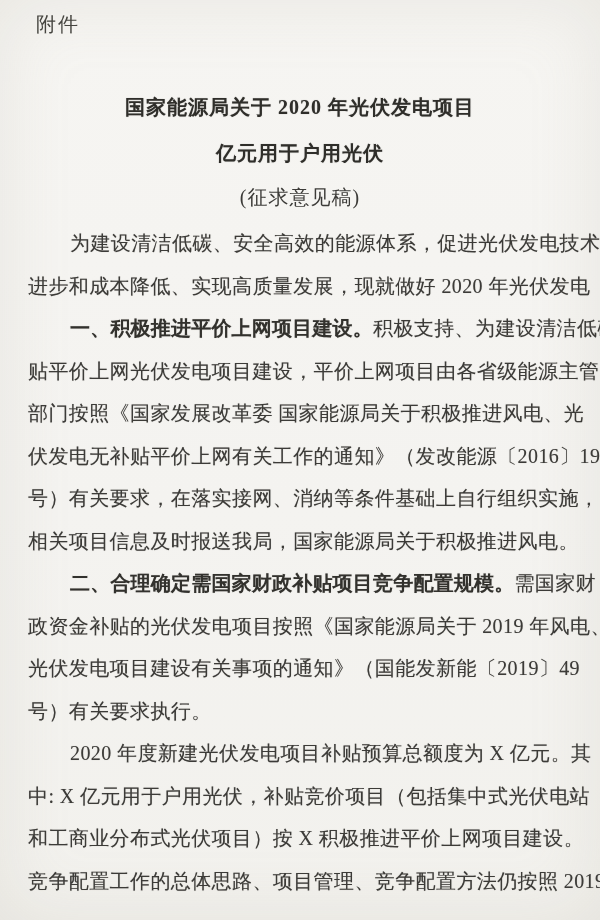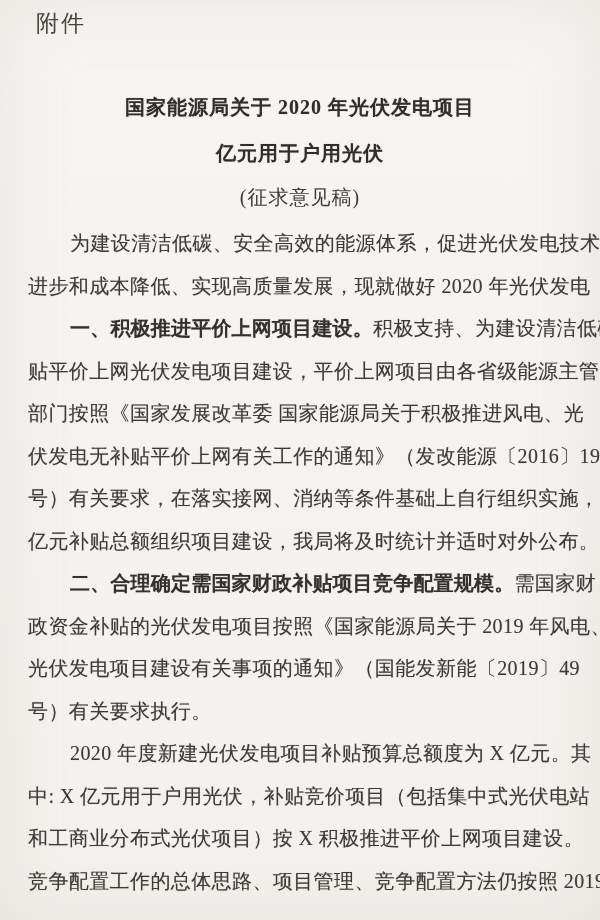--- a/index.html
+++ b/index.html
@@ -14,21 +14,21 @@
     height: 920px;
     margin: 0 auto;
     background: #f5f4f1;
     background-image: linear-gradient(180deg, #f6f5f2 0%, #f4f3f0 55%, #f2f1ed 100%);
     box-shadow: inset 0 0 70px rgba(170, 165, 150, 0.18);
     overflow: hidden;
     color: #3c3b38;
   }
   .attachment {
     margin: 12px 0 0 36px;
-    font-size: 23px;
+    font-size: 20px;
     line-height: 24px;
     letter-spacing: 2px;
     color: #45443f;
   }
   .title {
     margin: 48px 0 0 0;
     text-align: center;
     font-size: 20px;
     font-weight: 700;
     line-height: 46px;
@@ -86,21 +86,21 @@
     </div>
 
     <div class="paragraph">
       <div class="line indent">
         <span class="run-bold">一、积极推进平价上网项目建设。</span><span>积极支持、为建设清洁低碳</span>
       </div>
       <div class="line">贴平价上网光伏发电项目建设，平价上网项目由各省级能源主管</div>
       <div class="line">部门按照《国家发展改革委 国家能源局关于积极推进风电、光</div>
       <div class="line">伏发电无补贴平价上网有关工作的通知》（发改能源〔2016〕19</div>
       <div class="line">号）有关要求，在落实接网、消纳等条件基础上自行组织实施，</div>
-      <div class="line">亿元补贴总额组织项目建设，我局将及时统计并适时对外公布。</div>
+      <div class="line">相关项目信息及时报送我局，国家能源局关于积极推进风电。</div>
     </div>
 
     <div class="paragraph">
       <div class="line indent">
         <span class="run-bold">二、合理确定需国家财政补贴项目竞争配置规模。</span><span>需国家财</span>
       </div>
       <div class="line">政资金补贴的光伏发电项目按照《国家能源局关于 2019 年风电、</div>
       <div class="line">光伏发电项目建设有关事项的通知》（国能发新能〔2019〕49</div>
       <div class="line">号）有关要求执行。</div>
     </div>

